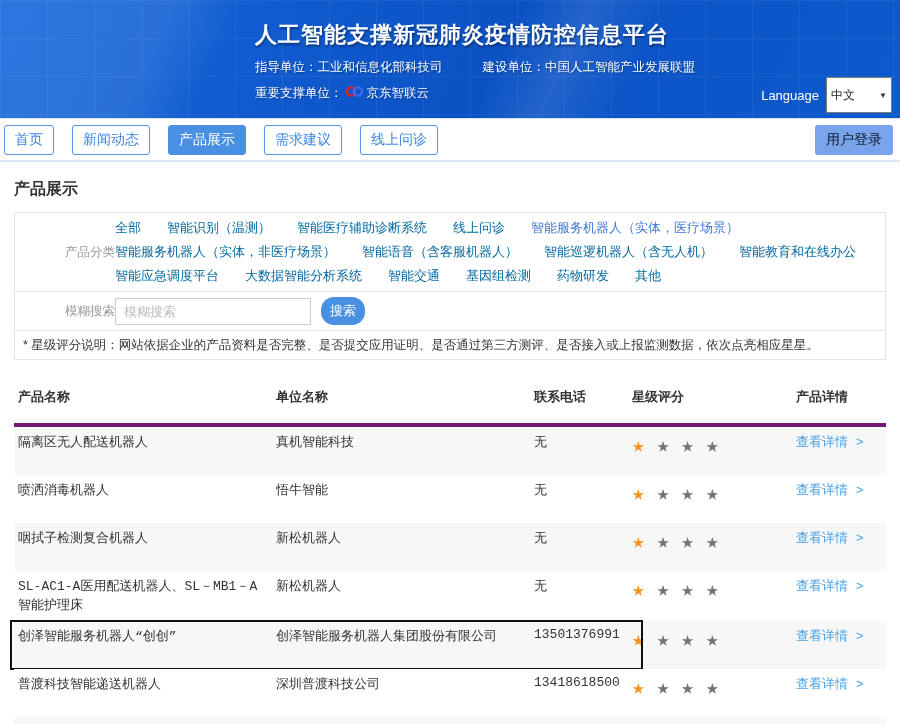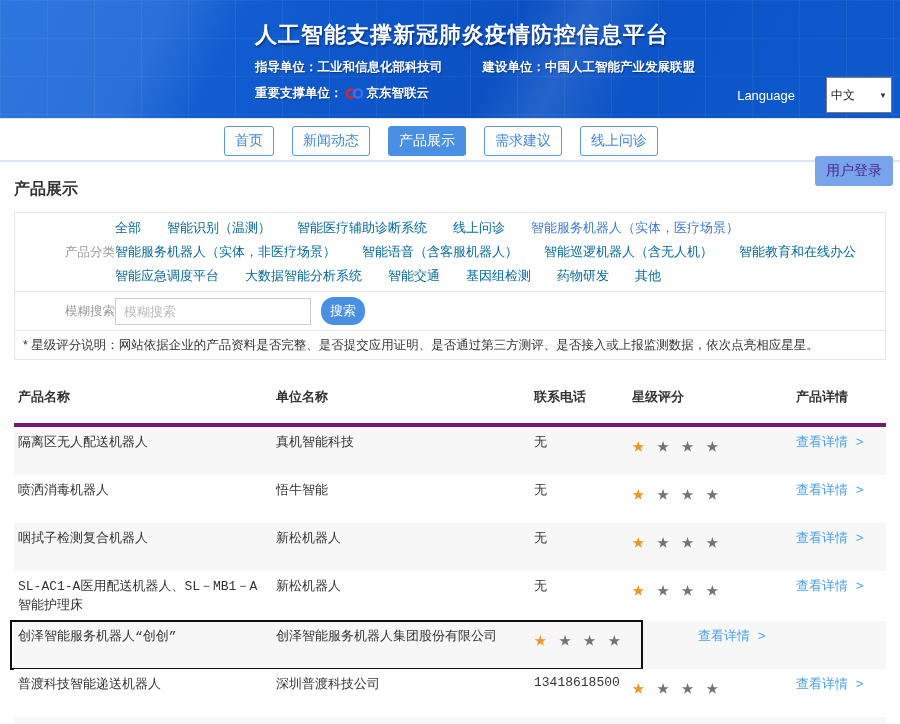--- a/index.html
+++ b/index.html
@@ -20,43 +20,43 @@
       linear-gradient(115deg, rgba(255,255,255,0) 55%, rgba(255,255,255,0.10) 62%, rgba(255,255,255,0) 70%),
       repeating-linear-gradient(to right, rgba(255,255,255,0.06) 0 1px, transparent 1px 47px),
       repeating-linear-gradient(to bottom, rgba(255,255,255,0.05) 0 1px, transparent 1px 38px),
       linear-gradient(115deg,#1667dc 0%, #0b51c4 55%, #0d5acd 100%);
   }
   .banner-inner{position:absolute;left:255px;top:20px;color:#fff;}
   .banner-title{
     margin:0;font-size:22px;font-weight:bold;letter-spacing:1px;
     text-shadow:1px 2px 2px rgba(0,0,0,0.38);white-space:nowrap;
   }
-  .org-row{display:flex;align-items:center;margin-top:9px;font-size:12.5px;font-weight:bold;
+  .org-row{display:flex;align-items:flex-start;margin-top:9px;font-size:12.5px;font-weight:normal;
     text-shadow:1px 1px 1px rgba(0,0,0,0.3);white-space:nowrap;}
   .org-gap{margin-left:40px;}
   .jd-logo{display:inline-flex;align-items:center;margin:0 3px 0 2px;}
   .lang-bar{position:absolute;right:8px;bottom:5px;display:flex;align-items:center;
-    color:#fff;font-size:13px;gap:24px;}
+    color:#fff;font-size:13px;}
   .lang-select{
     margin-left:7px;width:66px;height:36px;background:#fff;color:#222;border:1px solid #7a7a7a;
     font-size:12px;display:flex;align-items:center;justify-content:space-between;padding:0 4px;cursor:pointer;
   }
   .lang-caret{font-size:8px;color:#333;}
   
   .navbar{
     display:flex;align-items:center;background:#fff;padding:7px 4px;
-    border-top:1px solid #e1e4e9;border-bottom:2px solid #d9e6f5;height:44px;flex-direction:column;
+    border-top:1px solid #e1e4e9;border-bottom:2px solid #d9e6f5;height:44px;
   }
   .nav-btn{
     border:1px solid #5b97e6;color:#3d87e4;background:#fff;border-radius:3px;
     padding:5px 10px;font-size:14px;margin-right:18px;cursor:pointer;white-space:nowrap;
   }
   .nav-btn.active{background:var(--accent);border-color:var(--accent);color:#fff;}
   .login-btn{
-    margin-left:auto;margin-right:3px;background:#78a4e9;color:#4c1d95;border:none;border-radius:3px;
+    margin-left:auto;margin-right:3px;background:#78a4e9;color:#0f172a;border:none;border-radius:3px;
     padding:6px 11px;font-size:14px;cursor:pointer;white-space:nowrap;
   }
   
   .content{padding:0 14px;}
   .section-title{font-size:16px;font-weight:bold;color:#333;margin:17px 0 12px;}
   .filter-box{border:1px solid #e6e6e6;}
   .f-section{display:flex;align-items:center;}
   .f-label{flex:0 0 99px;padding-left:50px;font-size:12.5px;color:#999;white-space:nowrap;}
   .cat-section{padding:3px 0;}
   .cat-rows{flex:1;}
@@ -205,20 +205,21 @@
         <div class="trow">
           <div class="cell c-name">SL-AC1-A医用配送机器人、SL－MB1－A智能护理床</div>
           <div class="cell c-company">新松机器人</div>
           <div class="cell c-phone">无</div>
           <div class="cell c-stars"><span class="star on">★</span><span class="star">★</span><span class="star">★</span><span class="star">★</span></div>
           <div class="cell c-details"><span class="detail-link">查看详情 &gt;</span></div>
         </div>
         <div class="trow highlighted">
           <div class="cell c-name">创泽智能服务机器人“创创”</div>
           <div class="cell c-company">创泽智能服务机器人集团股份有限公司</div>
+          <div class="cell c-phone">13501376991</div>
           <div class="cell c-stars"><span class="star on">★</span><span class="star">★</span><span class="star">★</span><span class="star">★</span></div>
           <div class="cell c-details"><span class="detail-link">查看详情 &gt;</span></div>
           <div class="hl-box"></div>
         </div>
         <div class="trow">
           <div class="cell c-name">普渡科技智能递送机器人</div>
           <div class="cell c-company">深圳普渡科技公司</div>
           <div class="cell c-phone">13418618500</div>
           <div class="cell c-stars"><span class="star on">★</span><span class="star">★</span><span class="star">★</span><span class="star">★</span></div>
           <div class="cell c-details"><span class="detail-link">查看详情 &gt;</span></div>

